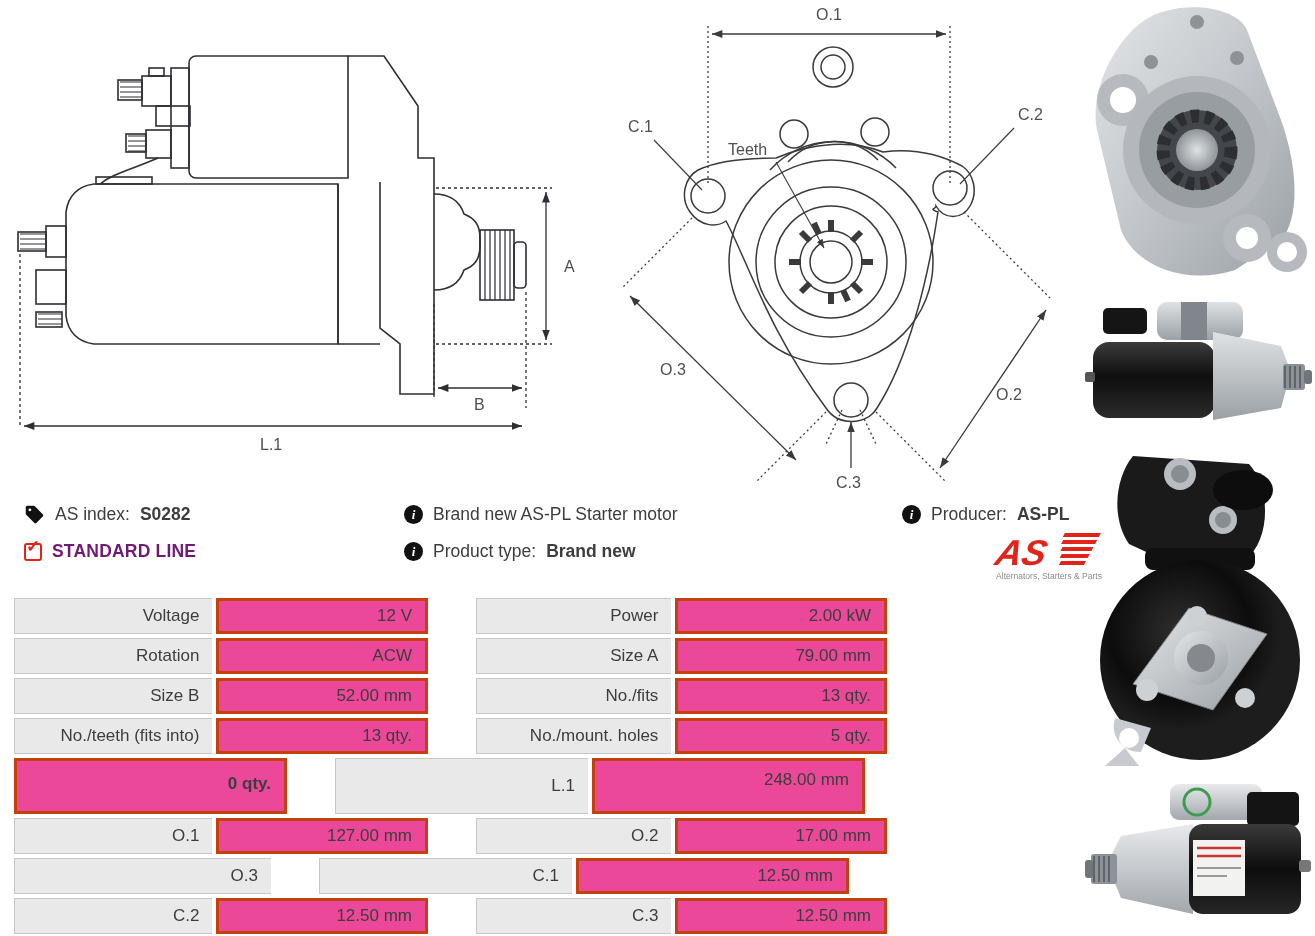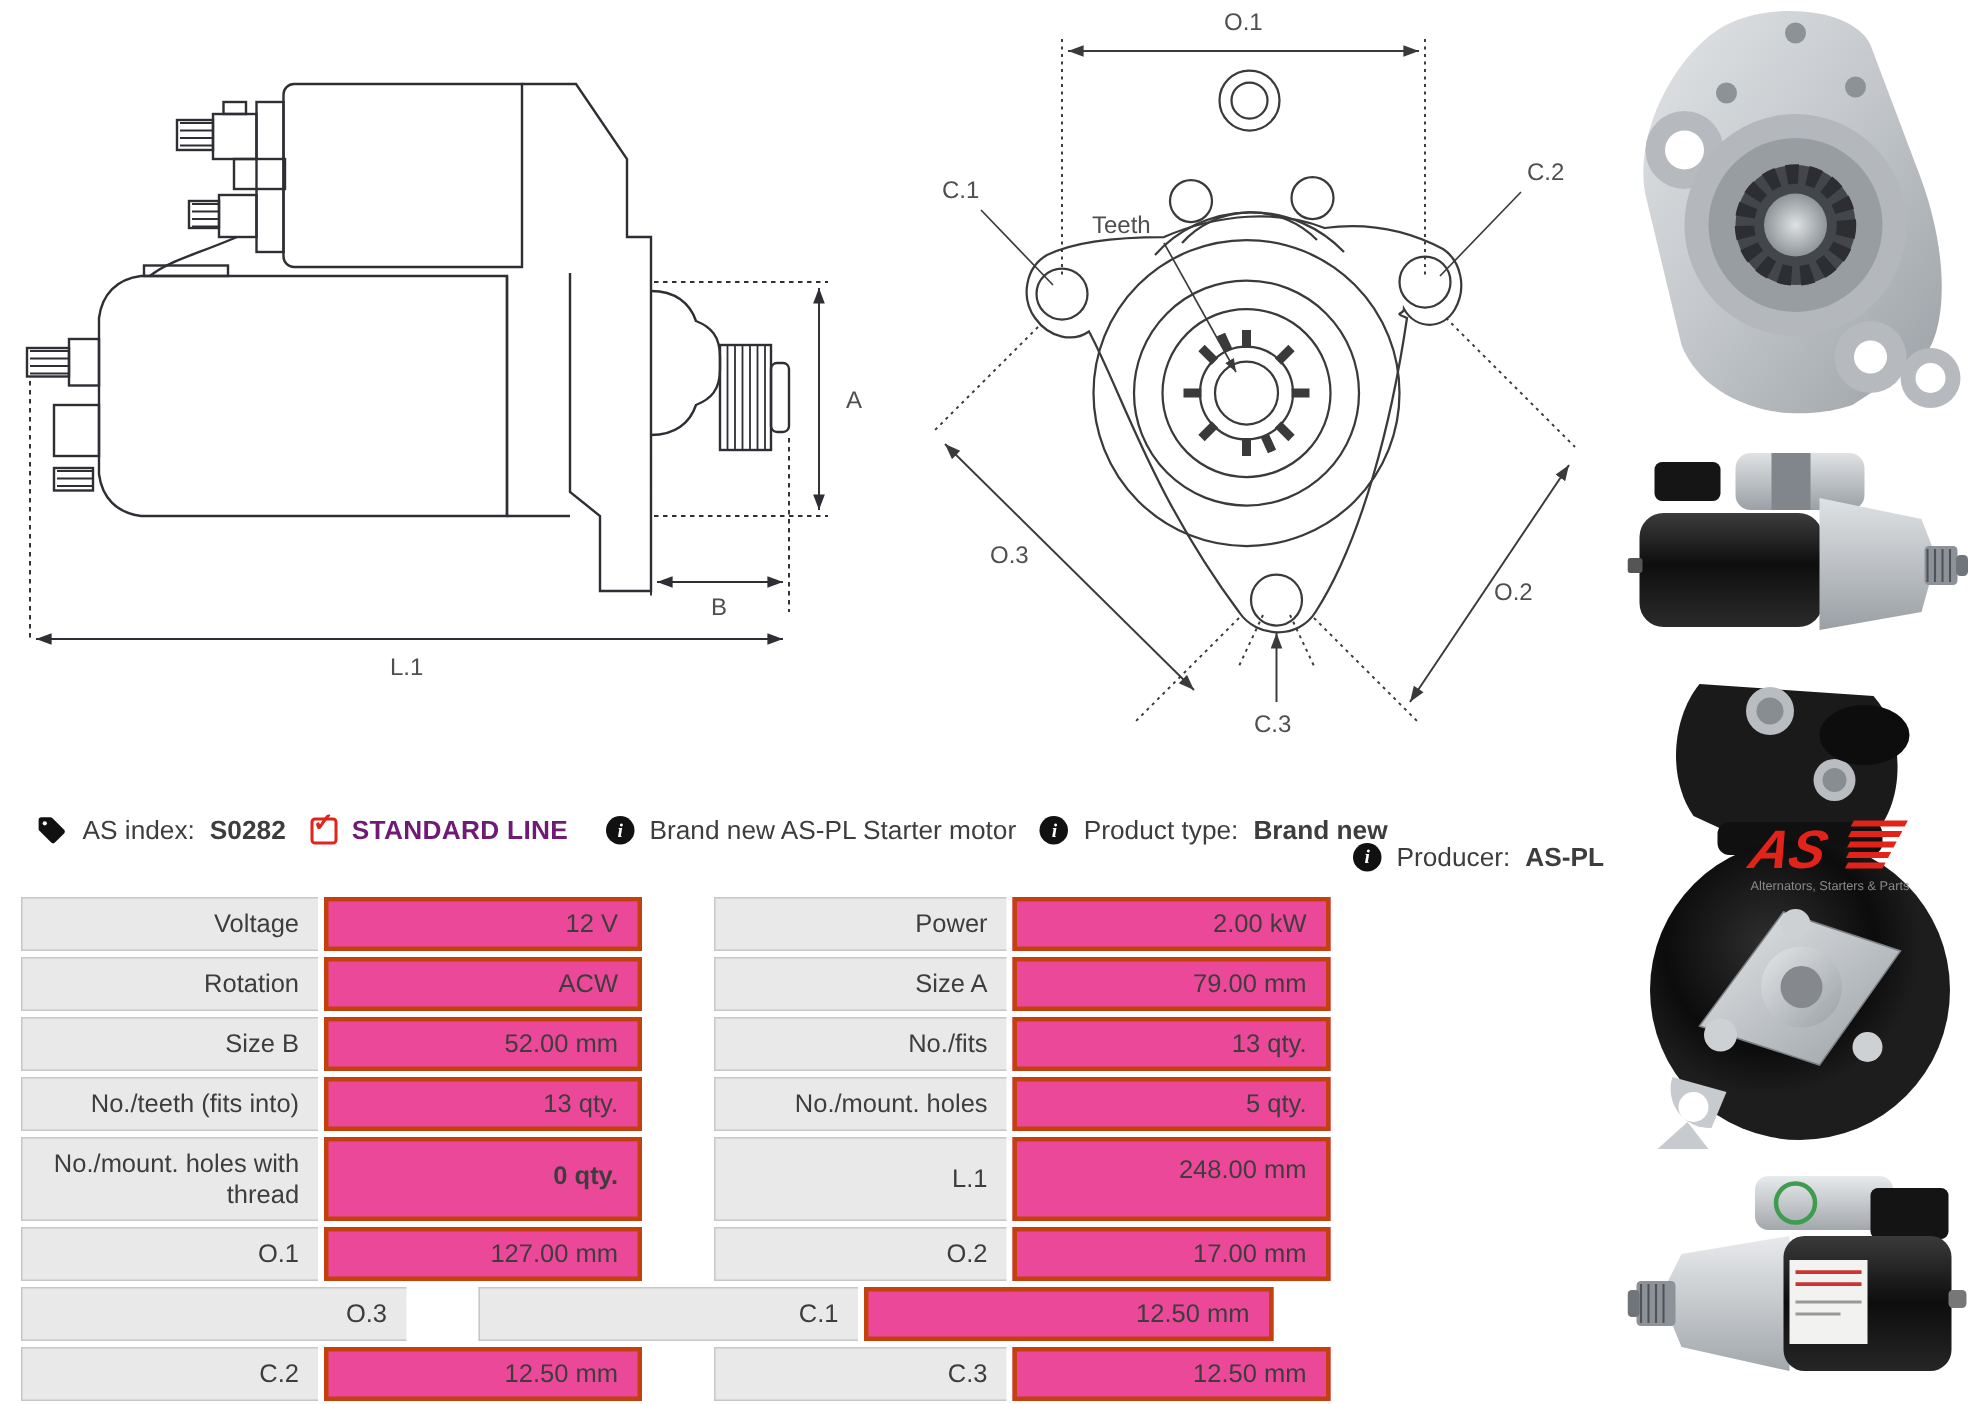--- a/index.html
+++ b/index.html
@@ -13,21 +13,21 @@
   .dimtext{font-family:"Liberation Sans",sans-serif;fill:#4f4f4f;font-size:16px;}
 
   
   .photo{position:absolute;left:1085px;width:230px;}
   #photo-1{top:0;height:282px;}
   #photo-2{top:286px;height:158px;}
   #photo-3{top:448px;height:322px;}
   #photo-4{top:772px;height:164px;}
 
   
-  .info-group{position:absolute;display:flex;gap:16px;font-size:17.5px;margin-top:39px;}
+  .info-group{position:absolute;display:flex;flex-direction:column;gap:16px;font-size:17.5px;}
   #info-left{left:24px;top:504px;}
   #info-mid{left:404px;top:504px;}
   #info-right{left:902px;top:504px;gap:4px;}
   .info-row{display:flex;align-items:center;gap:10px;white-space:nowrap;}
   .b{font-weight:bold;text-align:center;}
   .standard-line{color:#701a75;font-weight:bold;letter-spacing:.2px;}
   .info-icon{display:inline-flex;align-items:center;justify-content:center;width:19px;height:19px;
     border-radius:50%;background:#111;color:#fff;font-weight:bold;font-size:13px;flex:0 0 auto;
     font-family:"Liberation Serif",serif;font-style:italic;}
   .tag-icon{width:21px;height:21px;flex:0 0 auto;}
@@ -386,21 +386,20 @@
       <div class="cell lbl c3">No./fits</div>
       <div class="cell val c4">13 qty.</div>
     </div>
     <div class="spec-row">
       <div class="cell lbl c1">No./teeth (fits into)</div>
       <div class="cell val c2">13 qty.</div>
       <div class="cell lbl c3">No./mount. holes</div>
       <div class="cell val c4">5 qty.</div>
     </div>
     <div class="spec-row" style="min-height:56px;">
-      <div class="cell lbl c1">No./mount. holes with thread</div>
       <div class="cell val c2" style="align-items:flex-start;padding-top:12px;font-weight:bold;">0 qty.</div>
       <div class="cell lbl c3">L.1</div>
       <div class="cell val c4" style="align-items:flex-start;padding-top:8px;">248.00 mm</div>
     </div>
     <div class="spec-row">
       <div class="cell lbl c1">O.1</div>
       <div class="cell val c2">127.00 mm</div>
       <div class="cell lbl c3">O.2</div>
       <div class="cell val c4">17.00 mm</div>
     </div>

